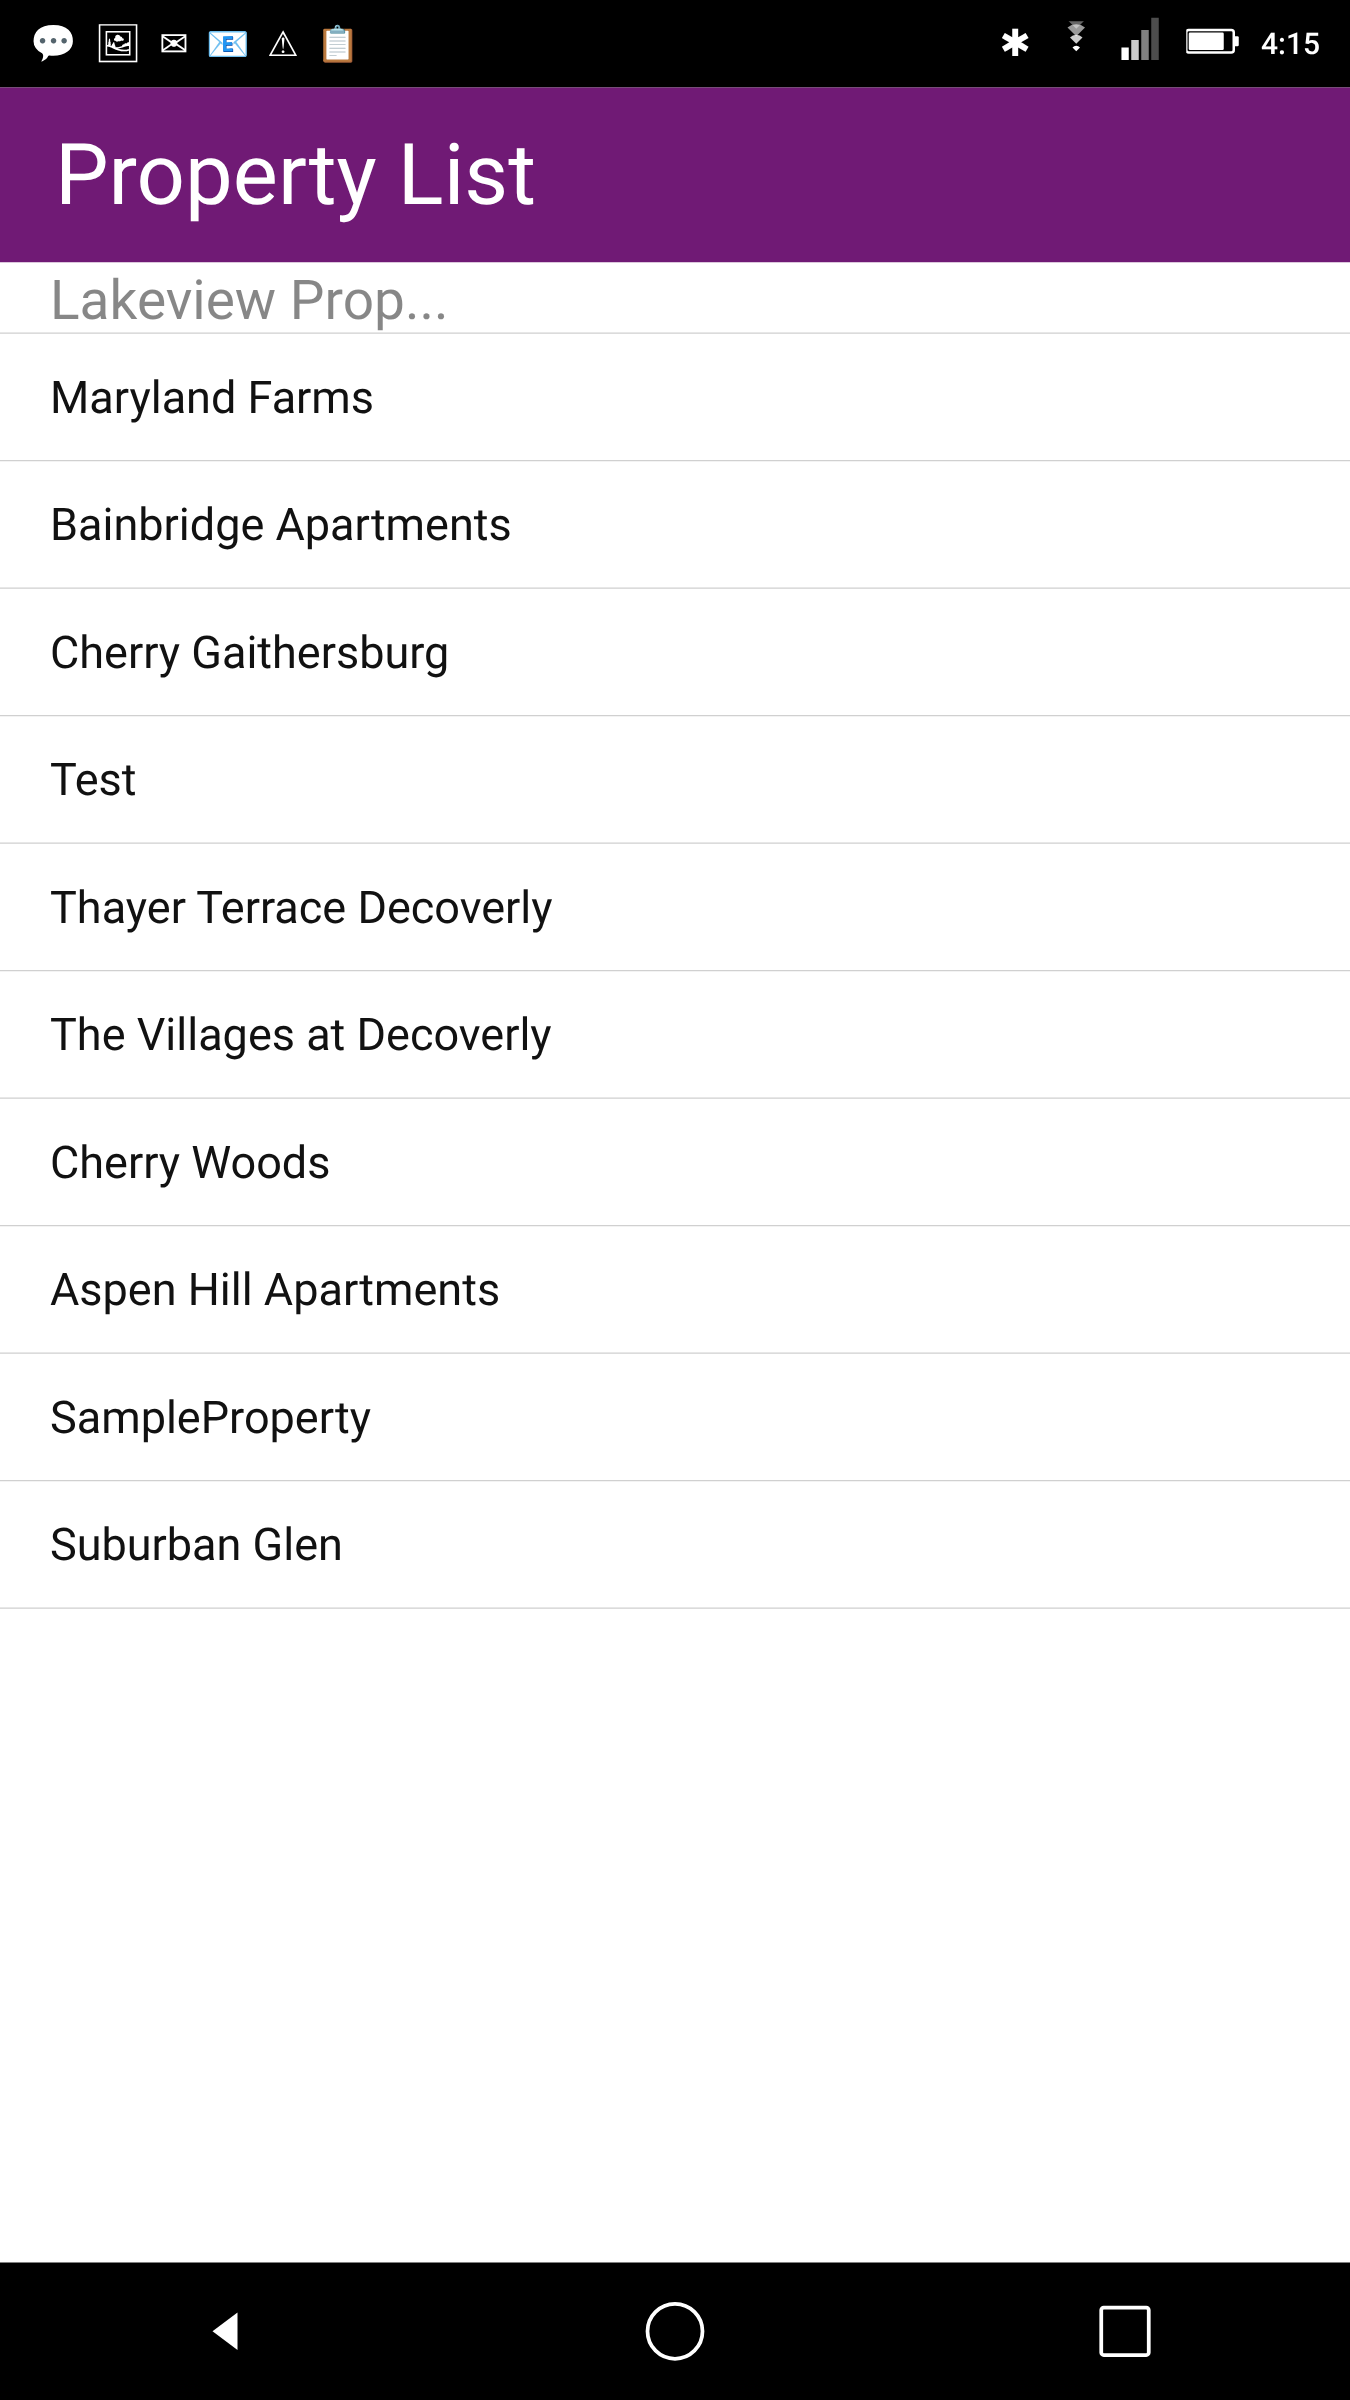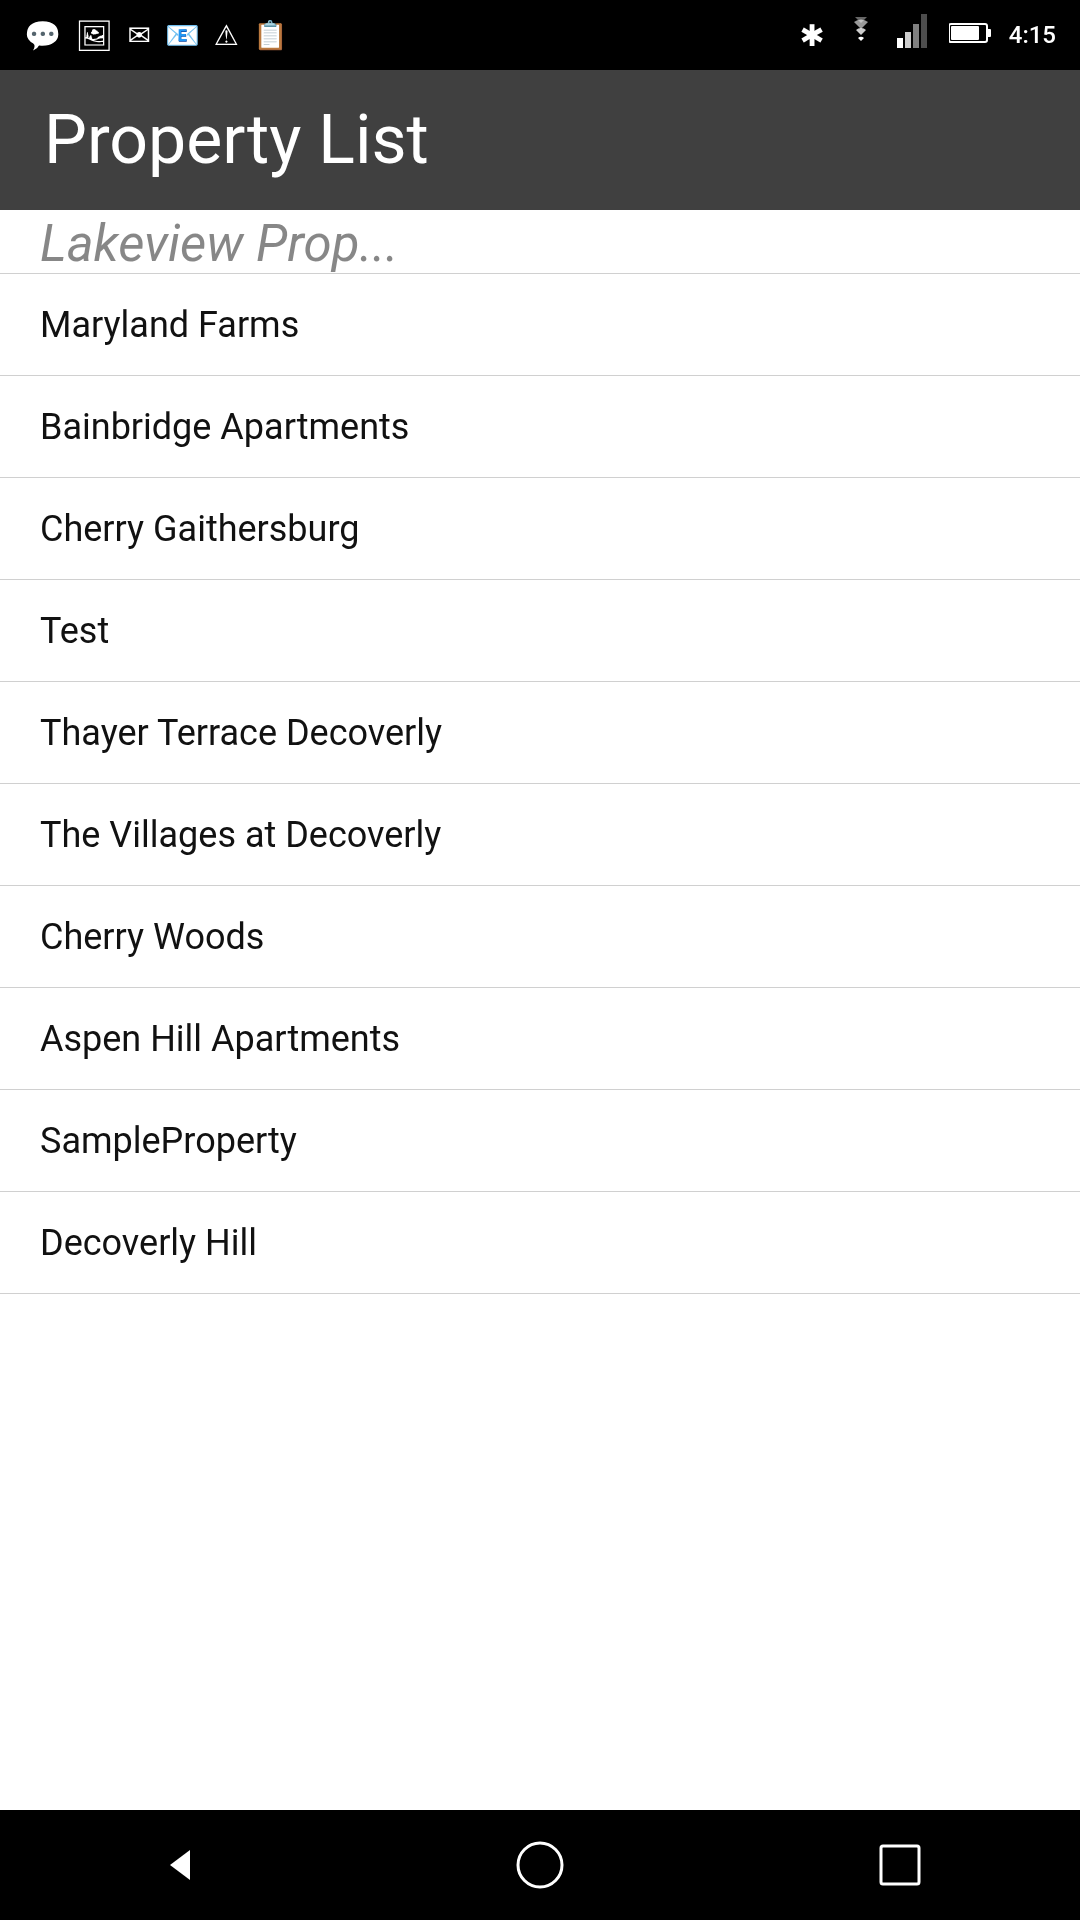--- a/index.html
+++ b/index.html
@@ -51,21 +51,21 @@
     .status-time {
       color: #ffffff;
       font-size: 24px;
       font-weight: 500;
     }
 
     
     .app-bar {
       width: 100%;
       height: 140px;
-      background: #404040;
+      background: #701a75;
       display: flex;
       align-items: center;
       padding: 0 44px;
       flex-shrink: 0;
     }
 
     .app-bar-title {
       color: #ffffff;
       font-size: 68px;
       font-weight: 400;
@@ -177,21 +177,21 @@
   </div>
 </div>
 
 <div class="app-bar">
   <span class="app-bar-title">Property List</span>
 </div>
 
 <div class="property-list">
 
   <div class="list-item list-item-partial" style="min-height:50px; padding-top:4px;">
-    <span class="list-item-text" style="opacity:0.5; font-size:51px;font-style:italic;">Lakeview Prop...</span>
+    <span class="list-item-text" style="opacity:0.5; font-size:44px;">Lakeview Prop...</span>
   </div>
 
   <div class="list-item">
     <span class="list-item-text">Maryland Farms</span>
   </div>
   <div class="list-item">
     <span class="list-item-text">Bainbridge Apartments</span>
   </div>
   <div class="list-item">
     <span class="list-item-text">Cherry Gaithersburg</span>
@@ -208,21 +208,21 @@
   <div class="list-item">
     <span class="list-item-text">Cherry Woods</span>
   </div>
   <div class="list-item">
     <span class="list-item-text">Aspen Hill Apartments</span>
   </div>
   <div class="list-item">
     <span class="list-item-text">SampleProperty</span>
   </div>
   <div class="list-item">
-    <span class="list-item-text">Decoverly Hill</span>
+    <span class="list-item-text">Suburban Glen</span>
   </div>
 </div>
 
 <div class="nav-bar">
   <div class="nav-button">
     <svg width="50" height="50" viewBox="0 0 50 50" fill="white" xmlns="http://www.w3.org/2000/svg">
       <polygon points="35,10 15,25 35,40" fill="white"></polygon>
     </svg>
   </div>
   <div class="nav-button">

